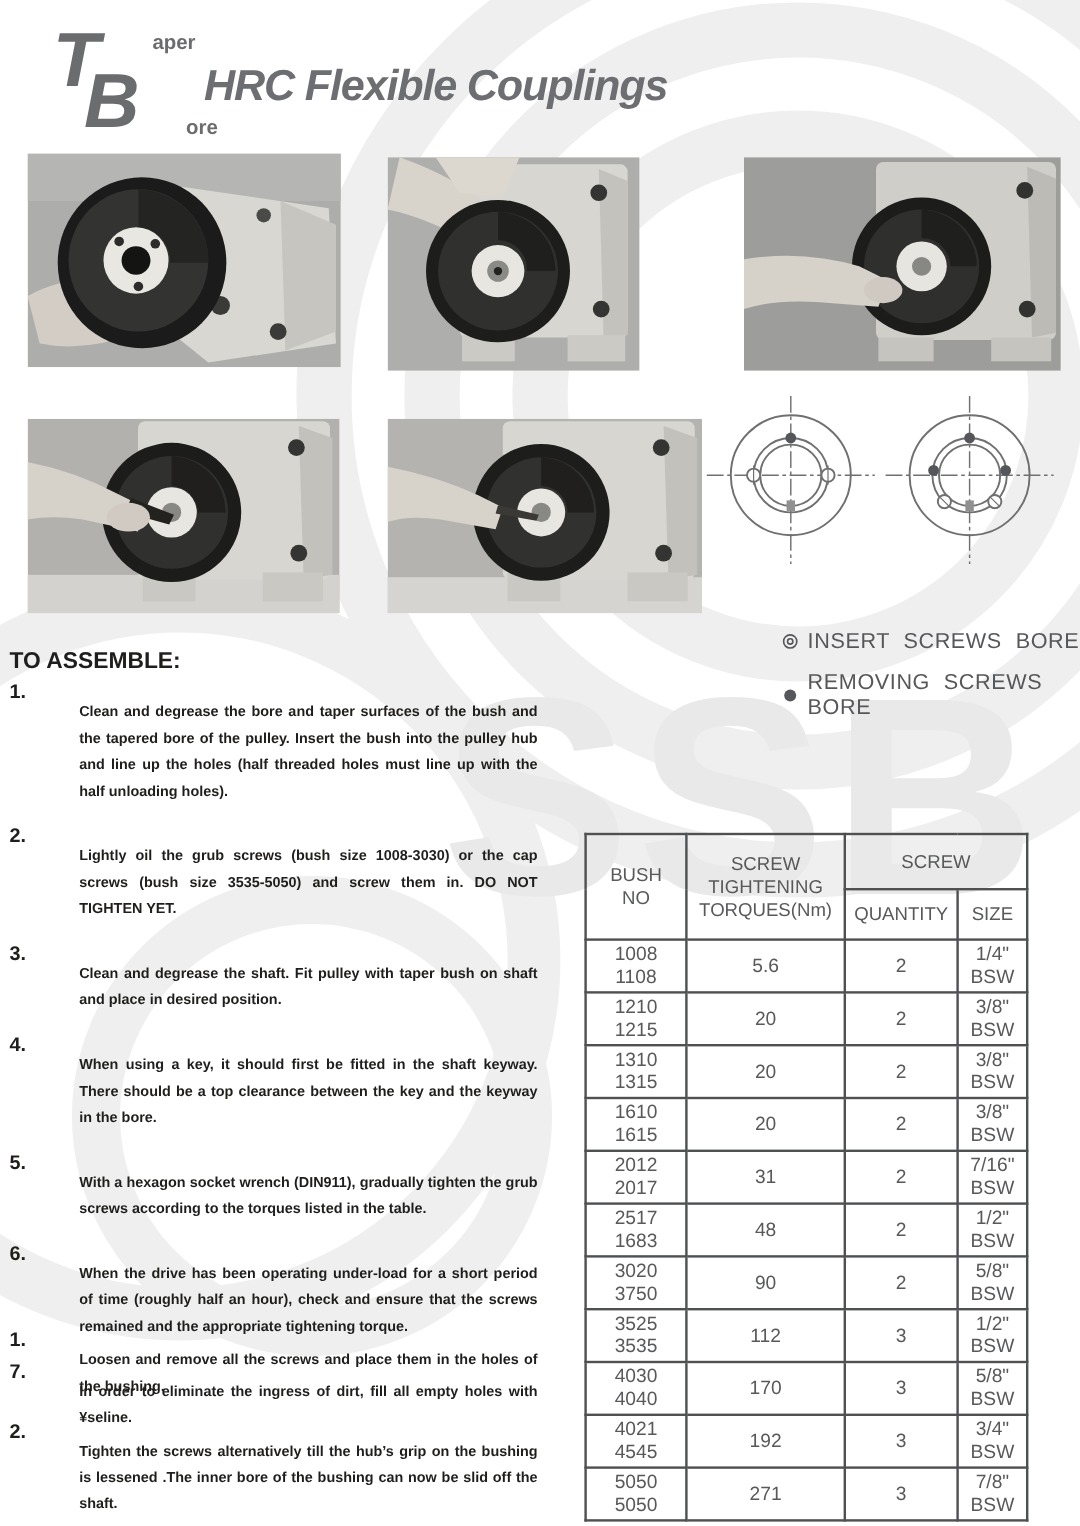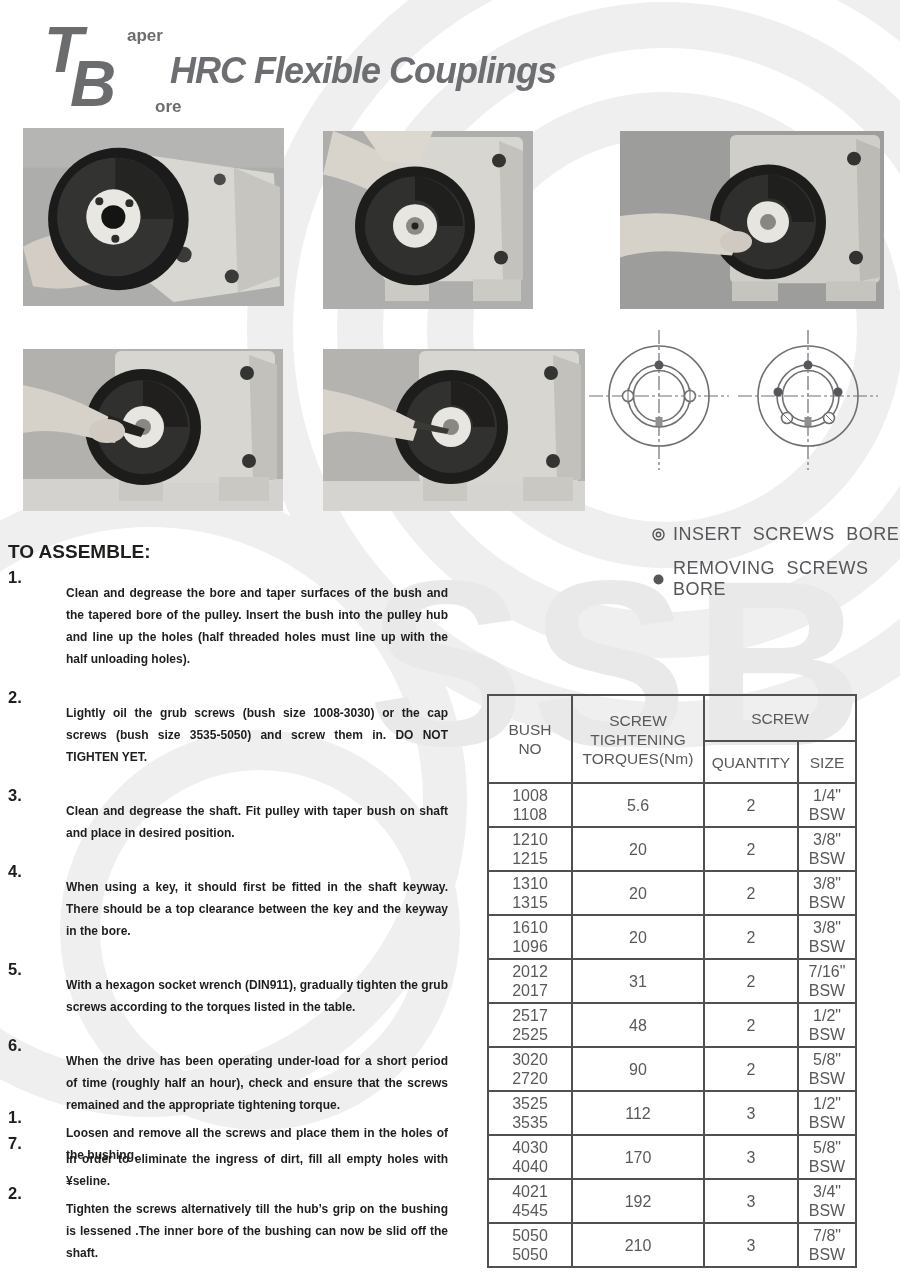--- a/index.html
+++ b/index.html
@@ -350,21 +350,21 @@
           <td>20</td>
           <td>2</td>
           <td class="two-line">
               <span>3/8"</span>
               <span>BSW</span>
             </td>
         </tr>
         <tr>
           <td class="two-line">
               <span>1610</span>
-              <span>1096</span>
+              <span>1615</span>
             </td>
           <td>20</td>
           <td>2</td>
           <td class="two-line">
               <span>3/8"</span>
               <span>BSW</span>
             </td>
         </tr>
         <tr>
           <td class="two-line">
@@ -374,33 +374,33 @@
           <td>31</td>
           <td>2</td>
           <td class="two-line">
               <span>7/16"</span>
               <span>BSW</span>
             </td>
         </tr>
         <tr>
           <td class="two-line">
               <span>2517</span>
-              <span>2525</span>
+              <span>1683</span>
             </td>
           <td>48</td>
           <td>2</td>
           <td class="two-line">
               <span>1/2"</span>
               <span>BSW</span>
             </td>
         </tr>
         <tr>
           <td class="two-line">
               <span>3020</span>
-              <span>2720</span>
+              <span>3750</span>
             </td>
           <td>90</td>
           <td>2</td>
           <td class="two-line">
               <span>5/8"</span>
               <span>BSW</span>
             </td>
         </tr>
         <tr>
           <td class="two-line">
@@ -436,21 +436,21 @@
           <td class="two-line">
               <span>3/4"</span>
               <span>BSW</span>
             </td>
         </tr>
         <tr>
           <td class="two-line">
               <span>5050</span>
               <span>5050</span>
             </td>
-          <td>210</td>
+          <td>271</td>
           <td>3</td>
           <td class="two-line">
               <span>7/8"</span>
               <span>BSW</span>
             </td>
         </tr>
       </tbody>
     </table>
 
   </div>

